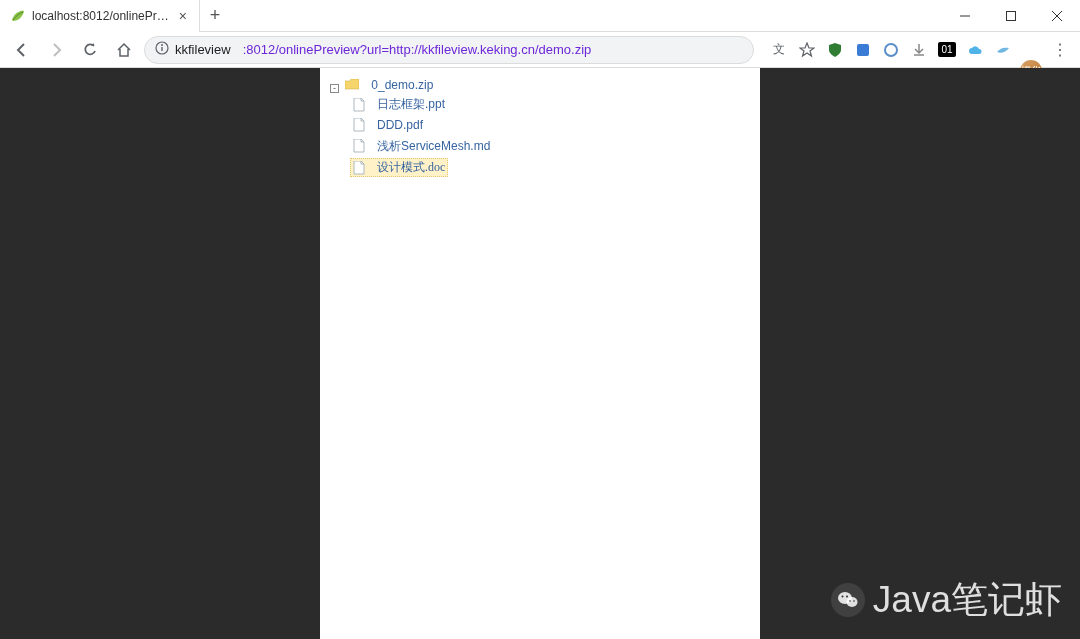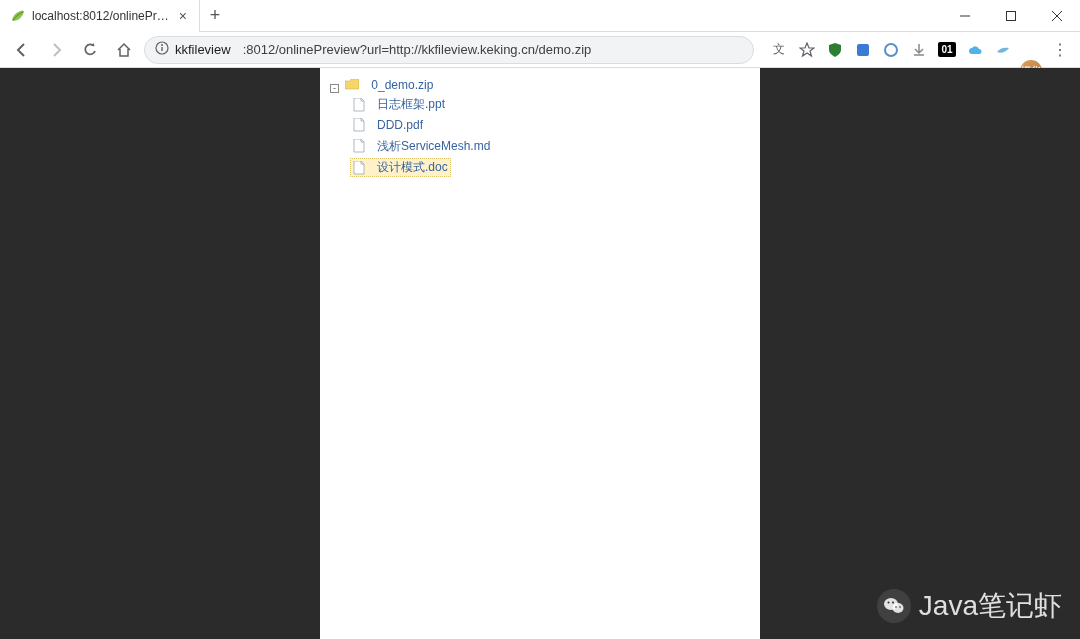--- a/index.html
+++ b/index.html
@@ -96,36 +96,36 @@
       align-items: center;
       padding: 0 10px;
       gap: 6px;
     }
     .addrbar .info-icon { color: #5f6368; }
     .url {
       color: #202124;
       font-size: 13px;
       white-space: nowrap;
     }
-    .url .dim { color: #404040; padding-left: 12px; }
+    .url .dim { color: #6d28d9; padding-left: 12px; }
     .url .host { color: #202124; }
     .toolbar-right { display: flex; align-items: center; gap: 6px; padding-left: 8px; }
     .ext-icon {
       width: 22px;
       height: 22px;
       display: flex;
       align-items: center;
       justify-content: center;
       cursor: pointer;
       font-size: 12px;
     }
     .badge01 {
       background: #000;
       color: #fff;
-      font-weight: bold;
+      font-weight: normal;
       font-size: 10px;
       padding: 2px 3px;
       border-radius: 2px;
     }
     .avatar {
       width: 22px; height: 22px;
       border-radius: 50%;
       background: linear-gradient(135deg,#d9a066,#b9782f);
       color: #fff;
       font-size: 10px;
@@ -156,40 +156,41 @@
       display: inline-flex;
       align-items: center;
       gap: 12px;
       cursor: pointer;
       padding: 0 2px;
       border: 1px solid transparent;
     }
     .node.selected {
       background: #fff2c9;
       border: 1px dotted #e0c46c;
+      font-family: Liberation Serif, serif;
     }
     .collapse-box {
       width: 9px; height: 9px;
       border: 1px solid #888;
       display: inline-flex;
       align-items: center;
       justify-content: center;
       font-size: 9px;
       line-height: 1;
       color: #555;
       background: #fff;
     }
     .filetxt { color: #3764a0; }
 
     .watermark {
       position: absolute;
       right: 18px;
       bottom: 14px;
       color: rgba(255,255,255,0.85);
-      font-size: 28px;
+      font-size: 37px;
       display: flex;
       align-items: center;
       gap: 8px;
     }
     .watermark .wechat {
       width: 34px; height: 34px;
       border-radius: 50%;
       background: rgba(255,255,255,0.1);
       display: flex;
       align-items: center;

